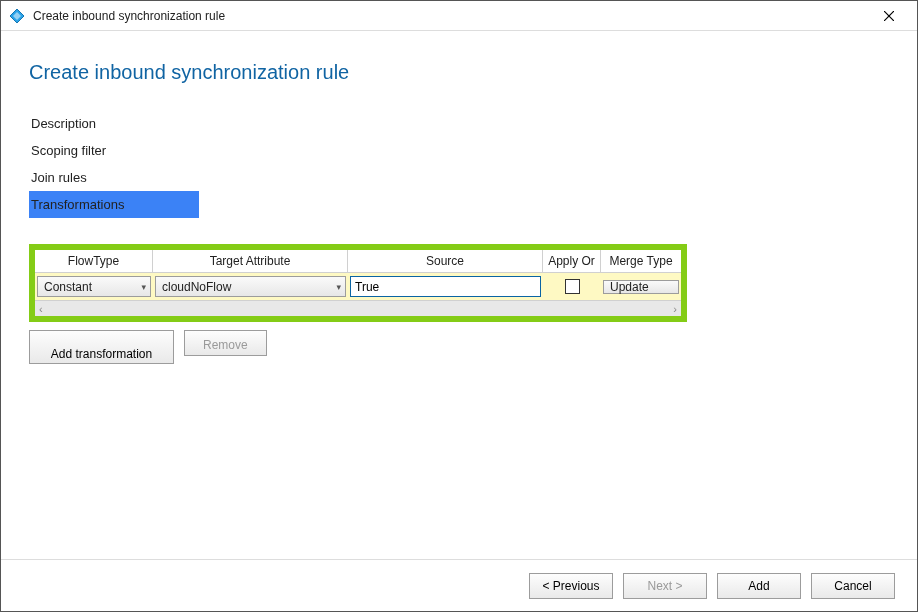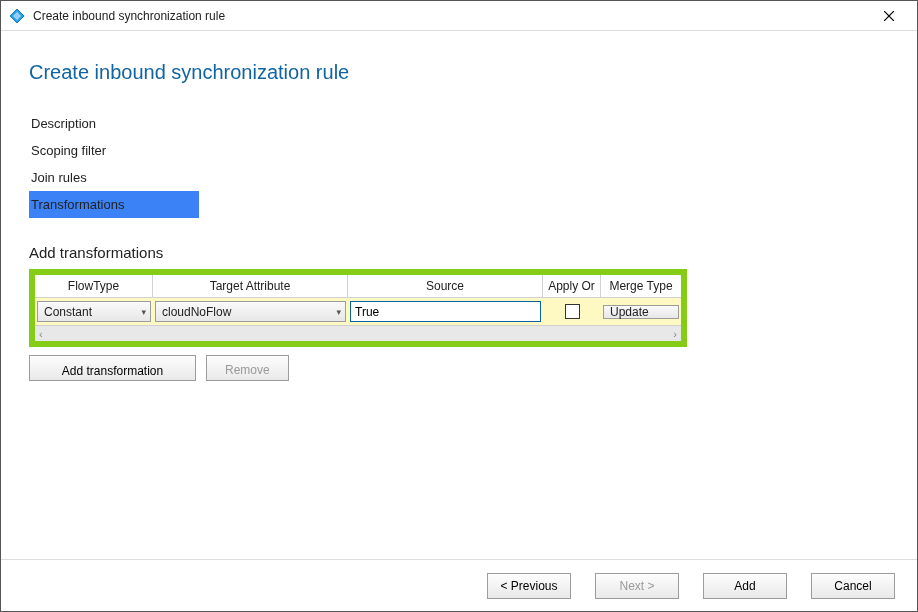--- a/index.html
+++ b/index.html
@@ -164,34 +164,34 @@
       gap: 10px;
     }
     .btn {
       height: 26px;
       padding: 7px 18px;
       background: linear-gradient(#fdfdfd, #e9e9e9);
       border: 1px solid #9c9c9c;
       font-size: 12px;
       cursor: pointer;
     }
-    .btn.wide { width: 167px; padding: 8px; text-align: center; }
+    .btn.wide { width: 145px; padding: 16px; text-align: center; }
     .btn:disabled, .btn.disabled {
       color: #9a9a9a;
       cursor: default;
     }
 
     
     .footer {
       height: 52px;
       border-top: 1px solid #ddd;
       display: flex;
       align-items: center;
       justify-content: flex-end;
-      gap: 24px;
+      gap: 10px;
       padding-right: 22px;
     }
     .footer .btn { width: 84px; padding: 0; text-align: center; height: 26px; }
   </style>
 </head>
 <body>
 
 <div class="titlebar">
   <span class="app-icon">
     <svg viewBox="0 0 16 16" width="16" height="16">
@@ -214,21 +214,20 @@
   <div class="two-col">
 
     <div class="sidebar">
       <div class="nav-item">Description</div>
       <div class="nav-item">Scoping filter</div>
       <div class="nav-item">Join rules</div>
       <div class="nav-item active">Transformations</div>
     </div>
 
     <div class="panel">
-      <div class="panel-title">Add transformations</div>
 
       <div class="grid-wrap">
         <div class="grid-header">
           <div>FlowType</div>
           <div>Target Attribute</div>
           <div>Source</div>
           <div>Apply Or</div>
           <div>Merge Type</div>
         </div>
 

